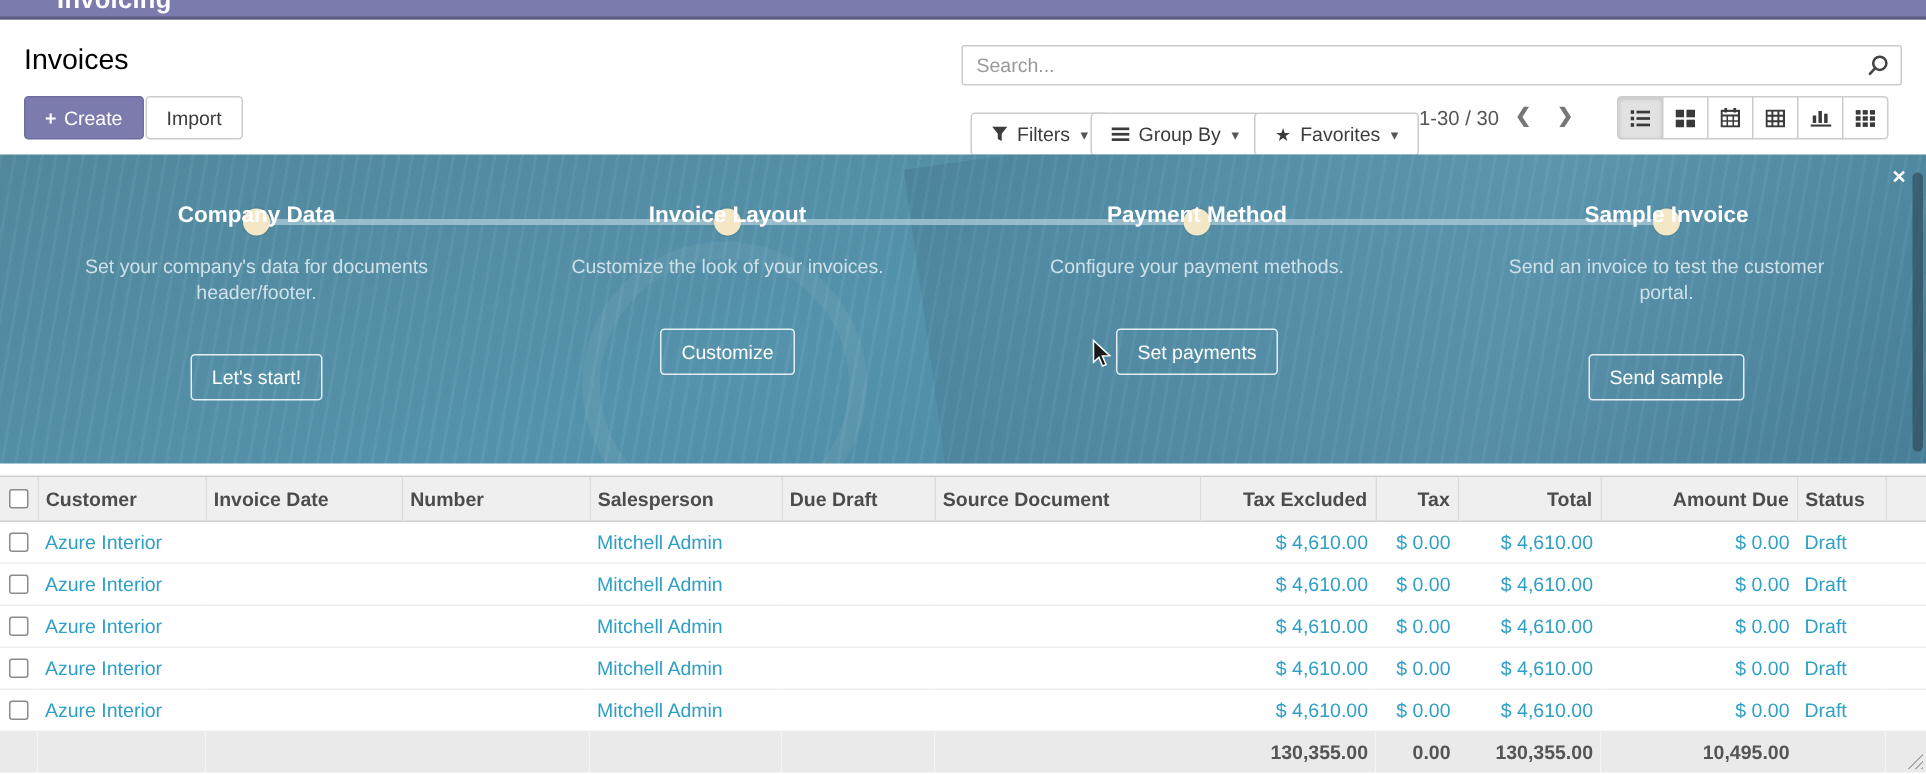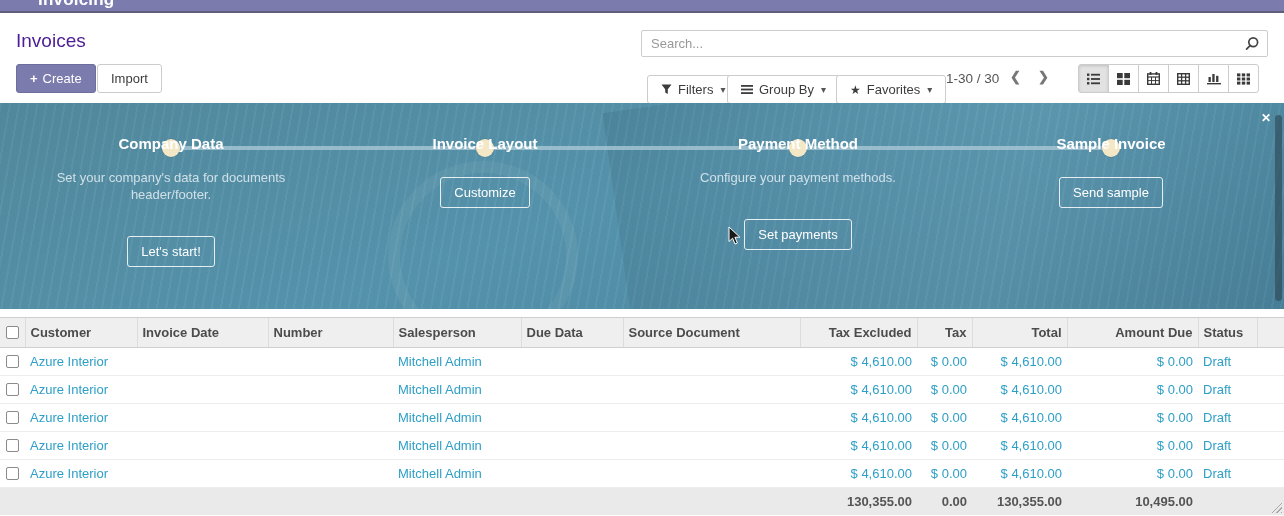--- a/index.html
+++ b/index.html
@@ -7,21 +7,21 @@
   body { font-family:"Liberation Sans", sans-serif; background:#fff; position:relative; }
 
   
   .navbar { position:absolute; top:0; left:0; width:1284px; height:13px;
             background:#7c7bad; border-bottom:2px solid #5f5d7e; overflow:hidden; }
   .navbar .nav-app { position:absolute; left:38px; top:-10px; color:#fff;
             font-size:17px; font-weight:bold; letter-spacing:.2px; }
 
   
   .control-panel { position:absolute; top:15px; left:0; width:1284px; height:88px; background:#fff; }
-  .page-title { position:absolute; left:16px; top:15px; font-size:19px; font-weight:normal; color:#4c1d95; }
+  .page-title { position:absolute; left:16px; top:15px; font-size:19px; font-weight:normal; color:#000000; }
   .btn { display:inline-flex; align-items:center; justify-content:center; height:29px;
          font-size:13px; border-radius:3px; border:1px solid #ccc; background:#fff;
          color:#3c3c3c; padding:0 13px; cursor:pointer; }
   .btn-primary { background:#7c7bad; border-color:#6e6d9e; color:#fff; }
   .btn-create { position:absolute; left:16px; top:49px; }
   .btn-create .plus { font-weight:bold; margin-right:5px; font-size:13px; }
   .btn-import { position:absolute; left:97px; top:49px; }
 
   .searchbox { position:absolute; left:641px; top:15px; width:627px; height:27px;
                border:1px solid #ccc; border-radius:2px; background:#fff; }
@@ -243,29 +243,31 @@
   <div class="step-dot dot-2"></div>
   <div class="step-dot dot-3"></div>
 
   <div class="step step-0">
     <div class="step-title">Company Data</div>
     <div class="step-desc">Set your company's data for documents header/footer.</div>
     <button class="step-btn">Let's start!</button>
   </div>
   <div class="step step-1">
     <div class="step-title">Invoice Layout</div>
+    <div class="step-desc">Customize the look of your invoices.</div>
     <button class="step-btn">Customize</button>
   </div>
   <div class="step step-2">
     <div class="step-title">Payment Method</div>
     <div class="step-desc">Configure your payment methods.</div>
     <button class="step-btn">Set payments</button>
   </div>
   <div class="step step-3">
     <div class="step-title">Sample Invoice</div>
+    <div class="step-desc">Send an invoice to test the customer portal.</div>
     <button class="step-btn">Send sample</button>
   </div>
 
   <div class="scroll-thumb"></div>
 </div>
 
 <table class="list-table">
   <colgroup>
     <col style="width:25px">
       <col style="width:112px">
@@ -283,21 +285,21 @@
   </colgroup>
   <thead>
     <tr>
       <th class="cb-cell">
           <div class="cb"></div>
         </th>
       <th>Customer</th>
       <th>Invoice Date</th>
       <th>Number</th>
       <th>Salesperson</th>
-      <th>Due Data</th>
+      <th>Due Draft</th>
       <th>Source Document</th>
       <th class="num">Tax Excluded</th>
       <th class="num">Tax</th>
       <th class="num">Total</th>
       <th class="num">Amount Due</th>
       <th>Status</th>
       <th></th>
     </tr>
   </thead>
   <tbody id="invoice-rows">

